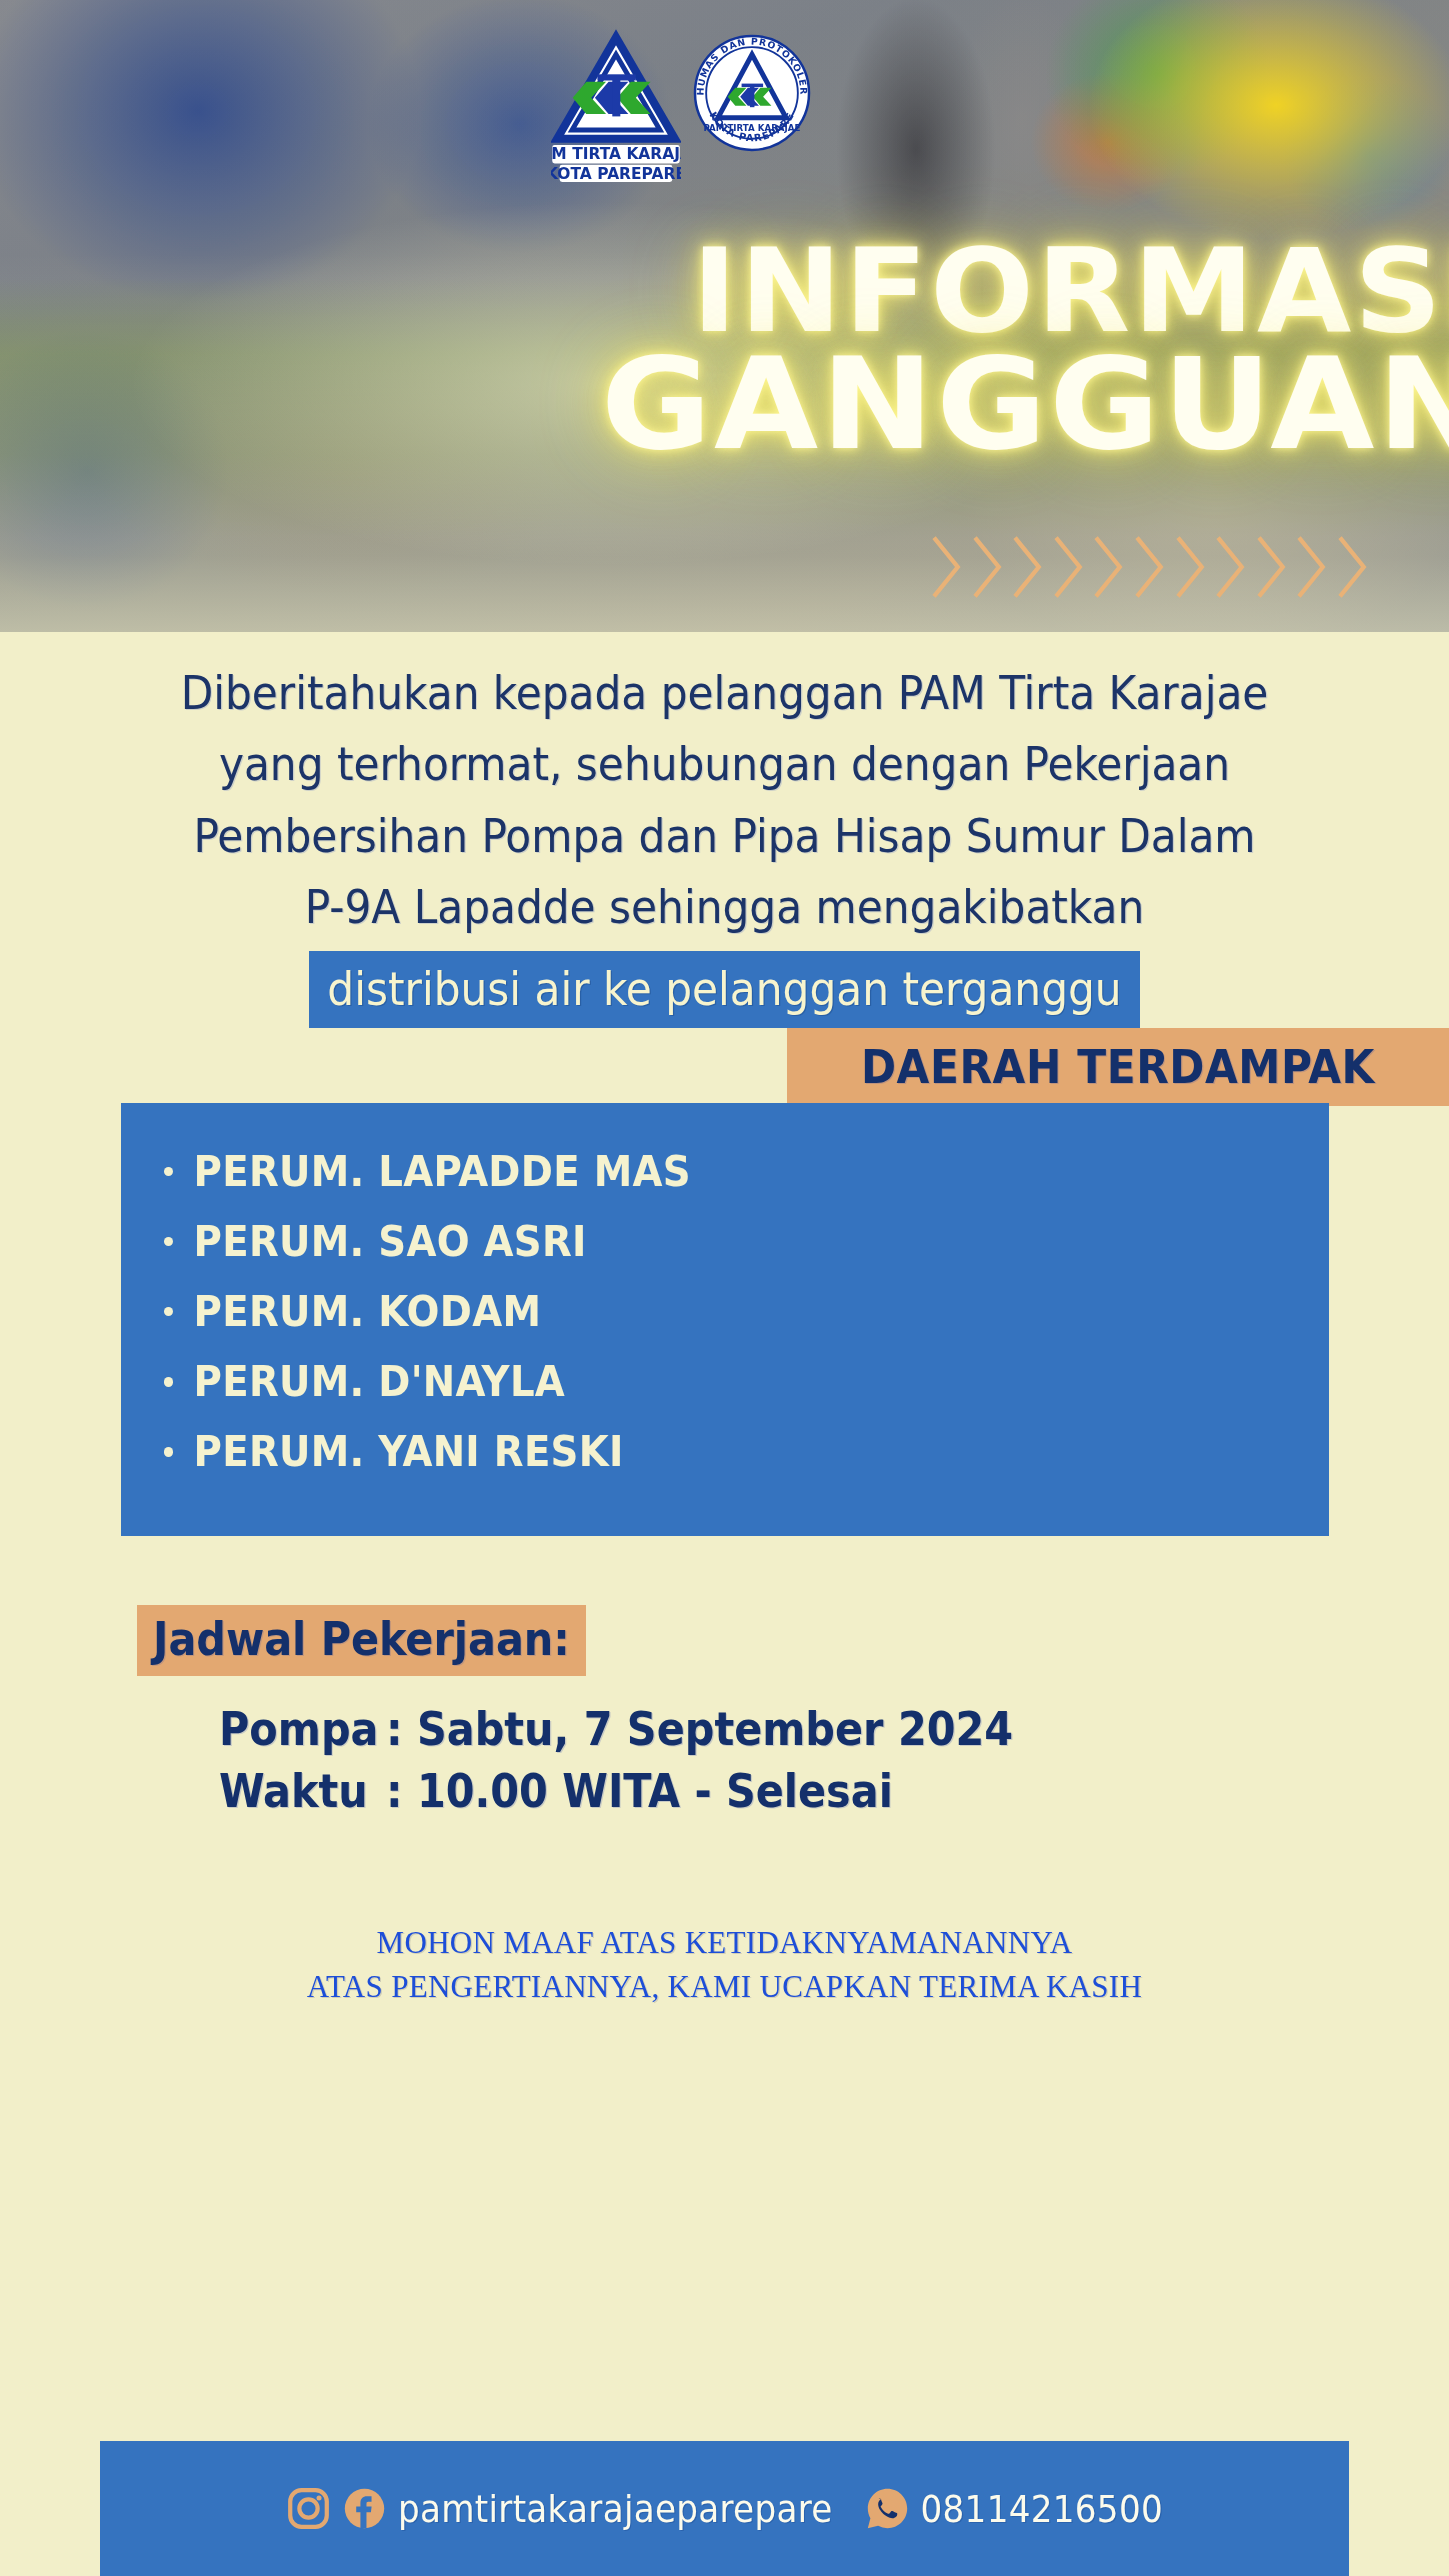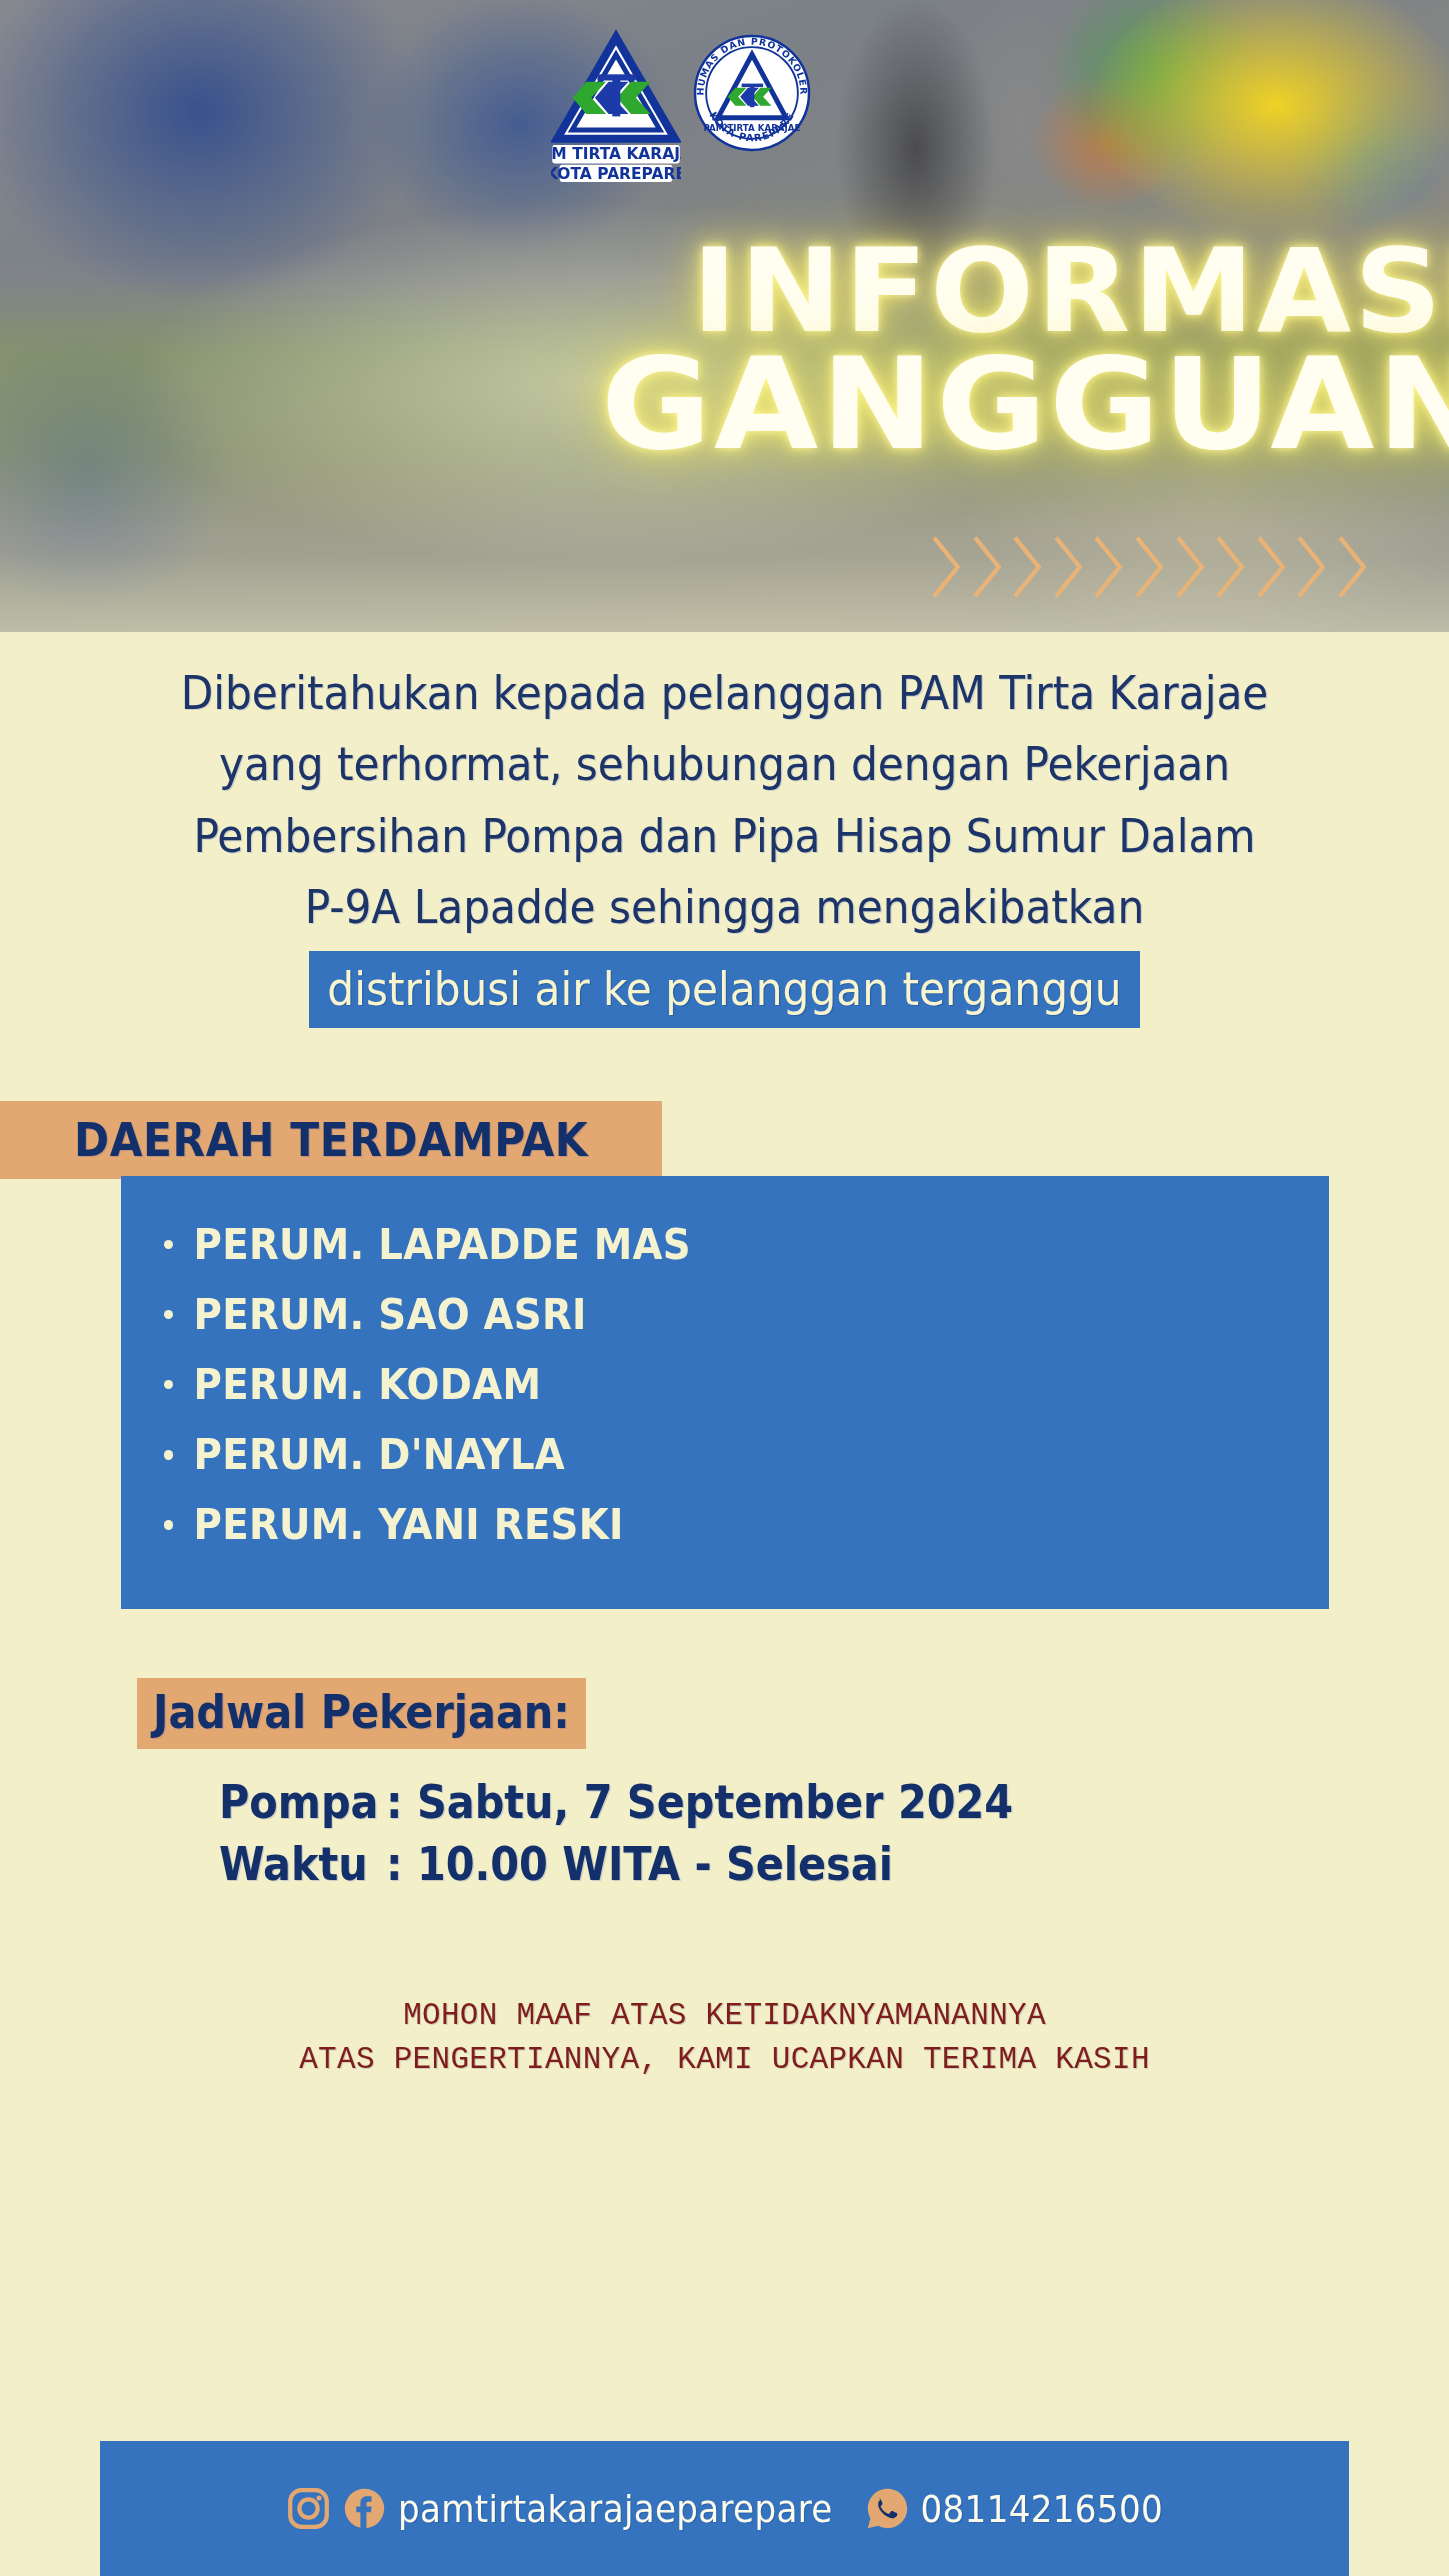--- a/index.html
+++ b/index.html
@@ -128,21 +128,21 @@
     color: #F7F4CE;
     font-family: "DejaVu Sans Condensed", "Liberation Sans Narrow", "Liberation Sans", sans-serif;
     font-size: 47px;
     line-height: 1.0;
     padding: 13.6px 18.6px 16px;
     letter-spacing: 0px;
     text-shadow: 1.2px 1.2px 0 rgba(20,60,120,0.35);
   }
 
   
-  .section-band-wrap { text-align: left; margin-top: 73px; }
+  .section-band-wrap { text-align: right; }
   .section-band {
     display: inline-block;
     background: #E3A871;
     color: #14306B;
     font-family: "DejaVu Sans Condensed", "Liberation Sans Narrow", "Liberation Sans", sans-serif;
     font-weight: 700;
     font-size: 47px;
     letter-spacing: 0.6px;
     padding: 11px 74px 12.4px;
     text-shadow: 1.2px 1.2px 0 rgba(120,110,150,0.35);
@@ -203,22 +203,22 @@
     text-shadow: 1.2px 1.2px 0 rgba(140,150,190,0.4);
   }
   .schedule-row { display: flex; }
   .sched-label { width: 167px; flex: none; }
   .sched-value { flex: 1; }
 
   
   .apology {
     margin-top: 99px;
     text-align: center;
-    color: #7f1d1d;
-    font-family: Liberation Mono, monospace;
+    color: #1d4ed8;
+    font-family: Liberation Serif, serif;
     font-size: 31px;
     line-height: 1.42;
     letter-spacing: 0.3px;
     text-shadow: 1.2px 1.2px 0 rgba(150,150,150,0.35);
   }
   .apology .ln { display: block; }
 
   
   .footer {
     position: absolute;

